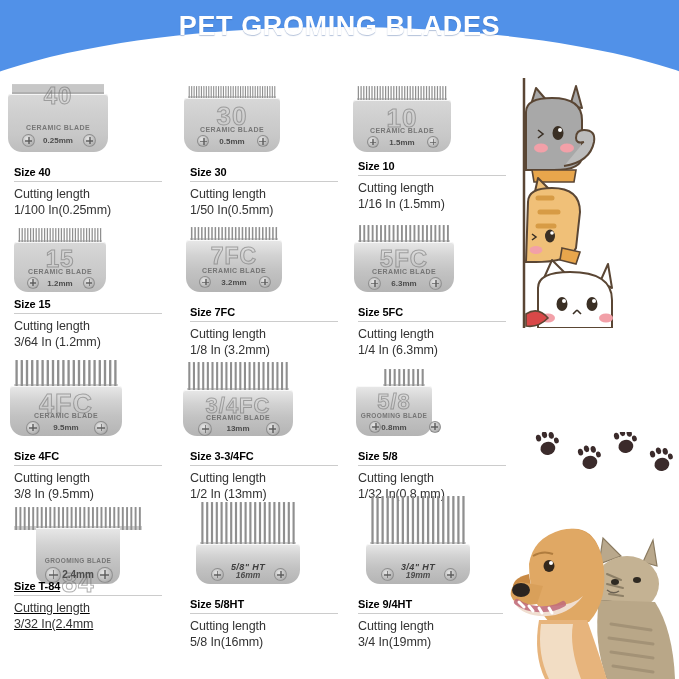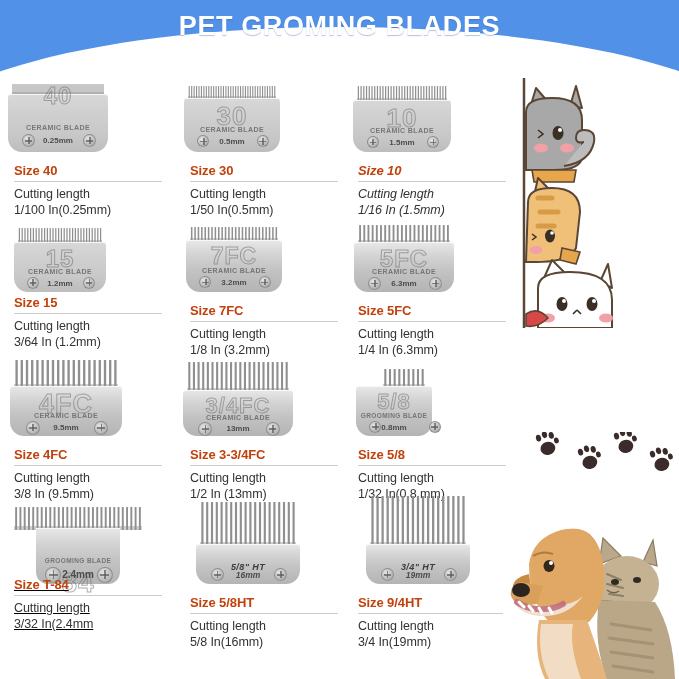--- a/index.html
+++ b/index.html
@@ -75,21 +75,21 @@
   }
   .screw:before,.screw:after{
     content:"";position:absolute;background:rgba(90,90,90,.7);
   }
   .screw:before{left:18%;top:46%;width:64%;height:1.5px;}
   .screw:after{left:46%;top:18%;width:1.5px;height:64%;}
 
   
   .caption{position:absolute;left:0;width:100%;}
   .cap-title{
-    font-size:13px;font-weight:bold;color:#c2410c;
+    font-size:11px;font-weight:bold;color:#000000;
     font-family:"Liberation Sans", sans-serif;letter-spacing:-.1px;
   }
   .cap-rule{
     margin-top:3px;height:1px;background:#cccccc;width:148px;
   }
   .cap-line{
     font-size:12.5px;color:#333333;line-height:15.5px;
     font-family:"Liberation Sans", sans-serif;letter-spacing:-.1px;
   }
   .cap-lines{margin-top:5px;}
@@ -277,21 +277,21 @@
                 <rect x="85.30" y="4" width="1.23" height="16" fill="#8f8f8f" rx="0.5"></rect>
                 <rect x="88.02" y="4" width="1.23" height="16" fill="#8f8f8f" rx="0.5"></rect>
               </svg></div>
             <div class="body" style="top: 18px; height: 52px;"></div>
             <div class="bignum" style="font-size: 26px; line-height: 26px; top: 23px;">10</div>
             <div class="blabel" style="font-size: 7px; top: 45px;">CERAMIC BLADE</div>
             <div class="mm" style="font-size: 8px; top: 56px;">1.5mm</div>
             <div class="screw" style="width: 10px; height: 10px; left: 13.72px; top: 54px;"></div>
             <div class="screw" style="width: 10px; height: 10px; left: 74.28px; top: 54px;"></div>
           </div>
-          <div class="caption" style="bottom: 2px; font-style: italic;">
+          <div class="caption" style="bottom: 8px;">
             <div class="cap-title">Size 10</div>
             <div class="cap-rule"></div>
             <div class="cap-lines">
               <div class="cap-line">Cutting length</div>
               <div class="cap-line">1/16 In (1.5mm)</div>
             </div>
           </div>
         </div>
       </div>
       <div class="cell" style="left: 14px; top: 140px; width: 170px; height: 148px;">

